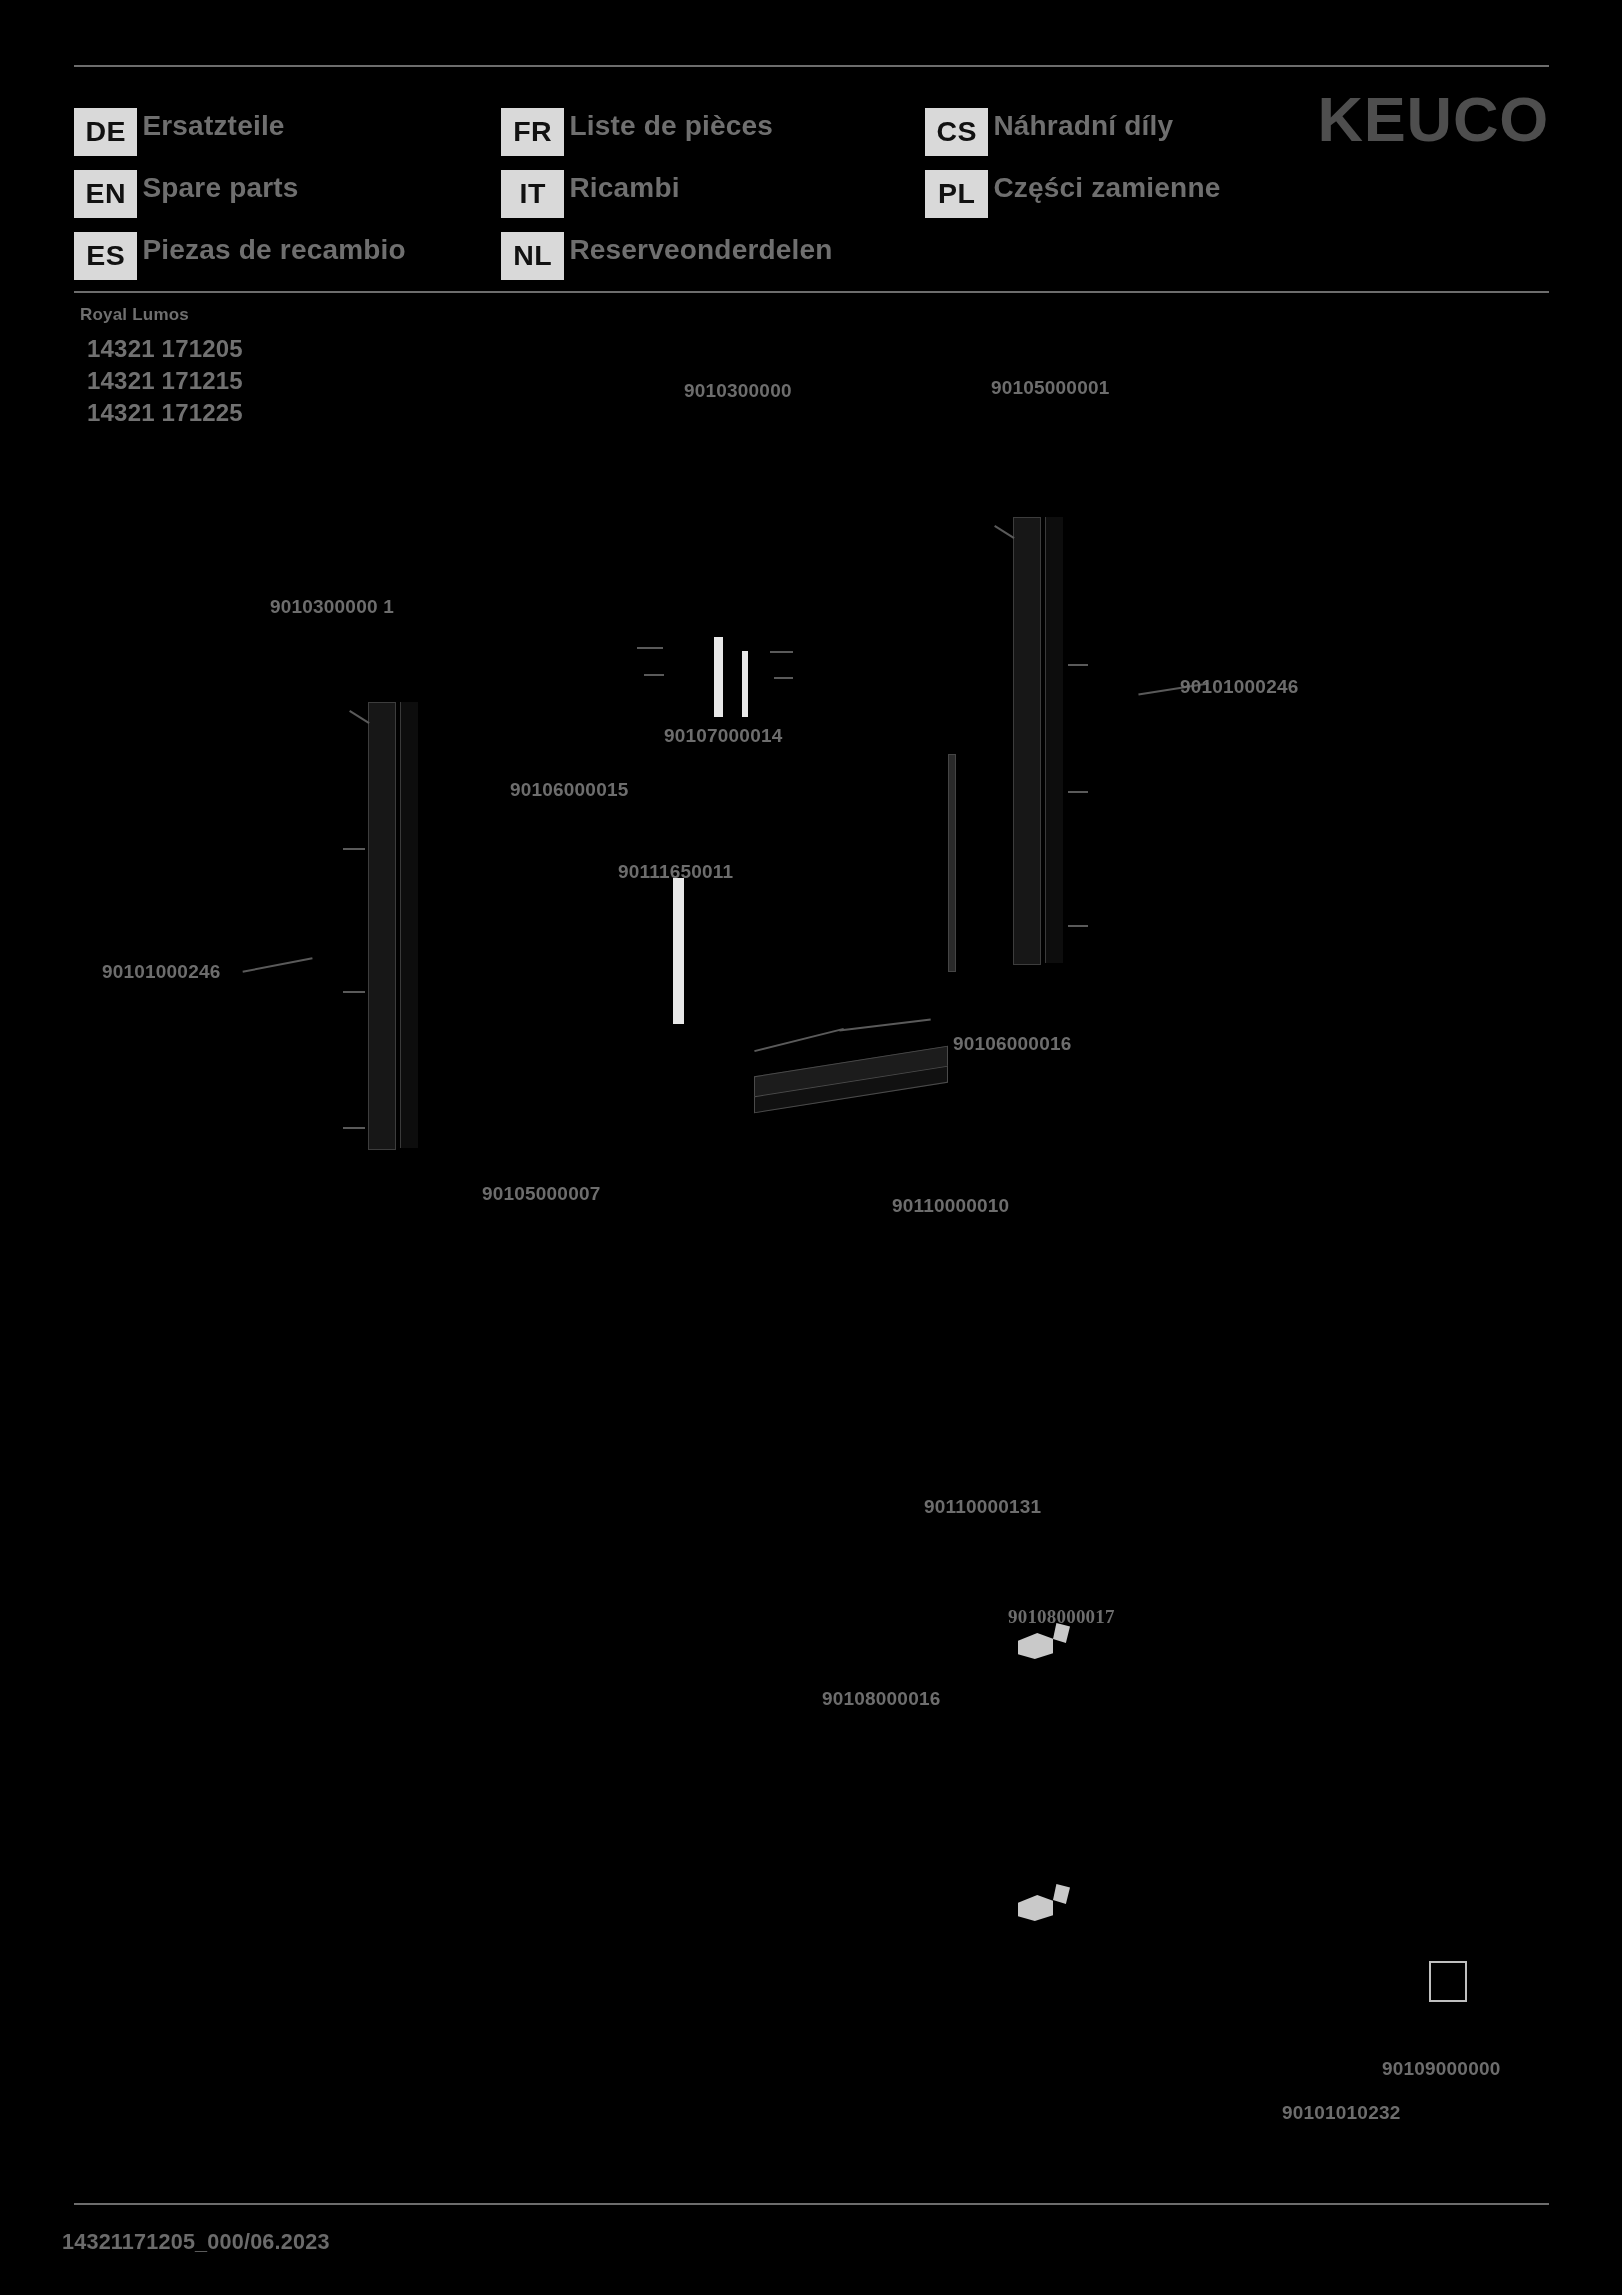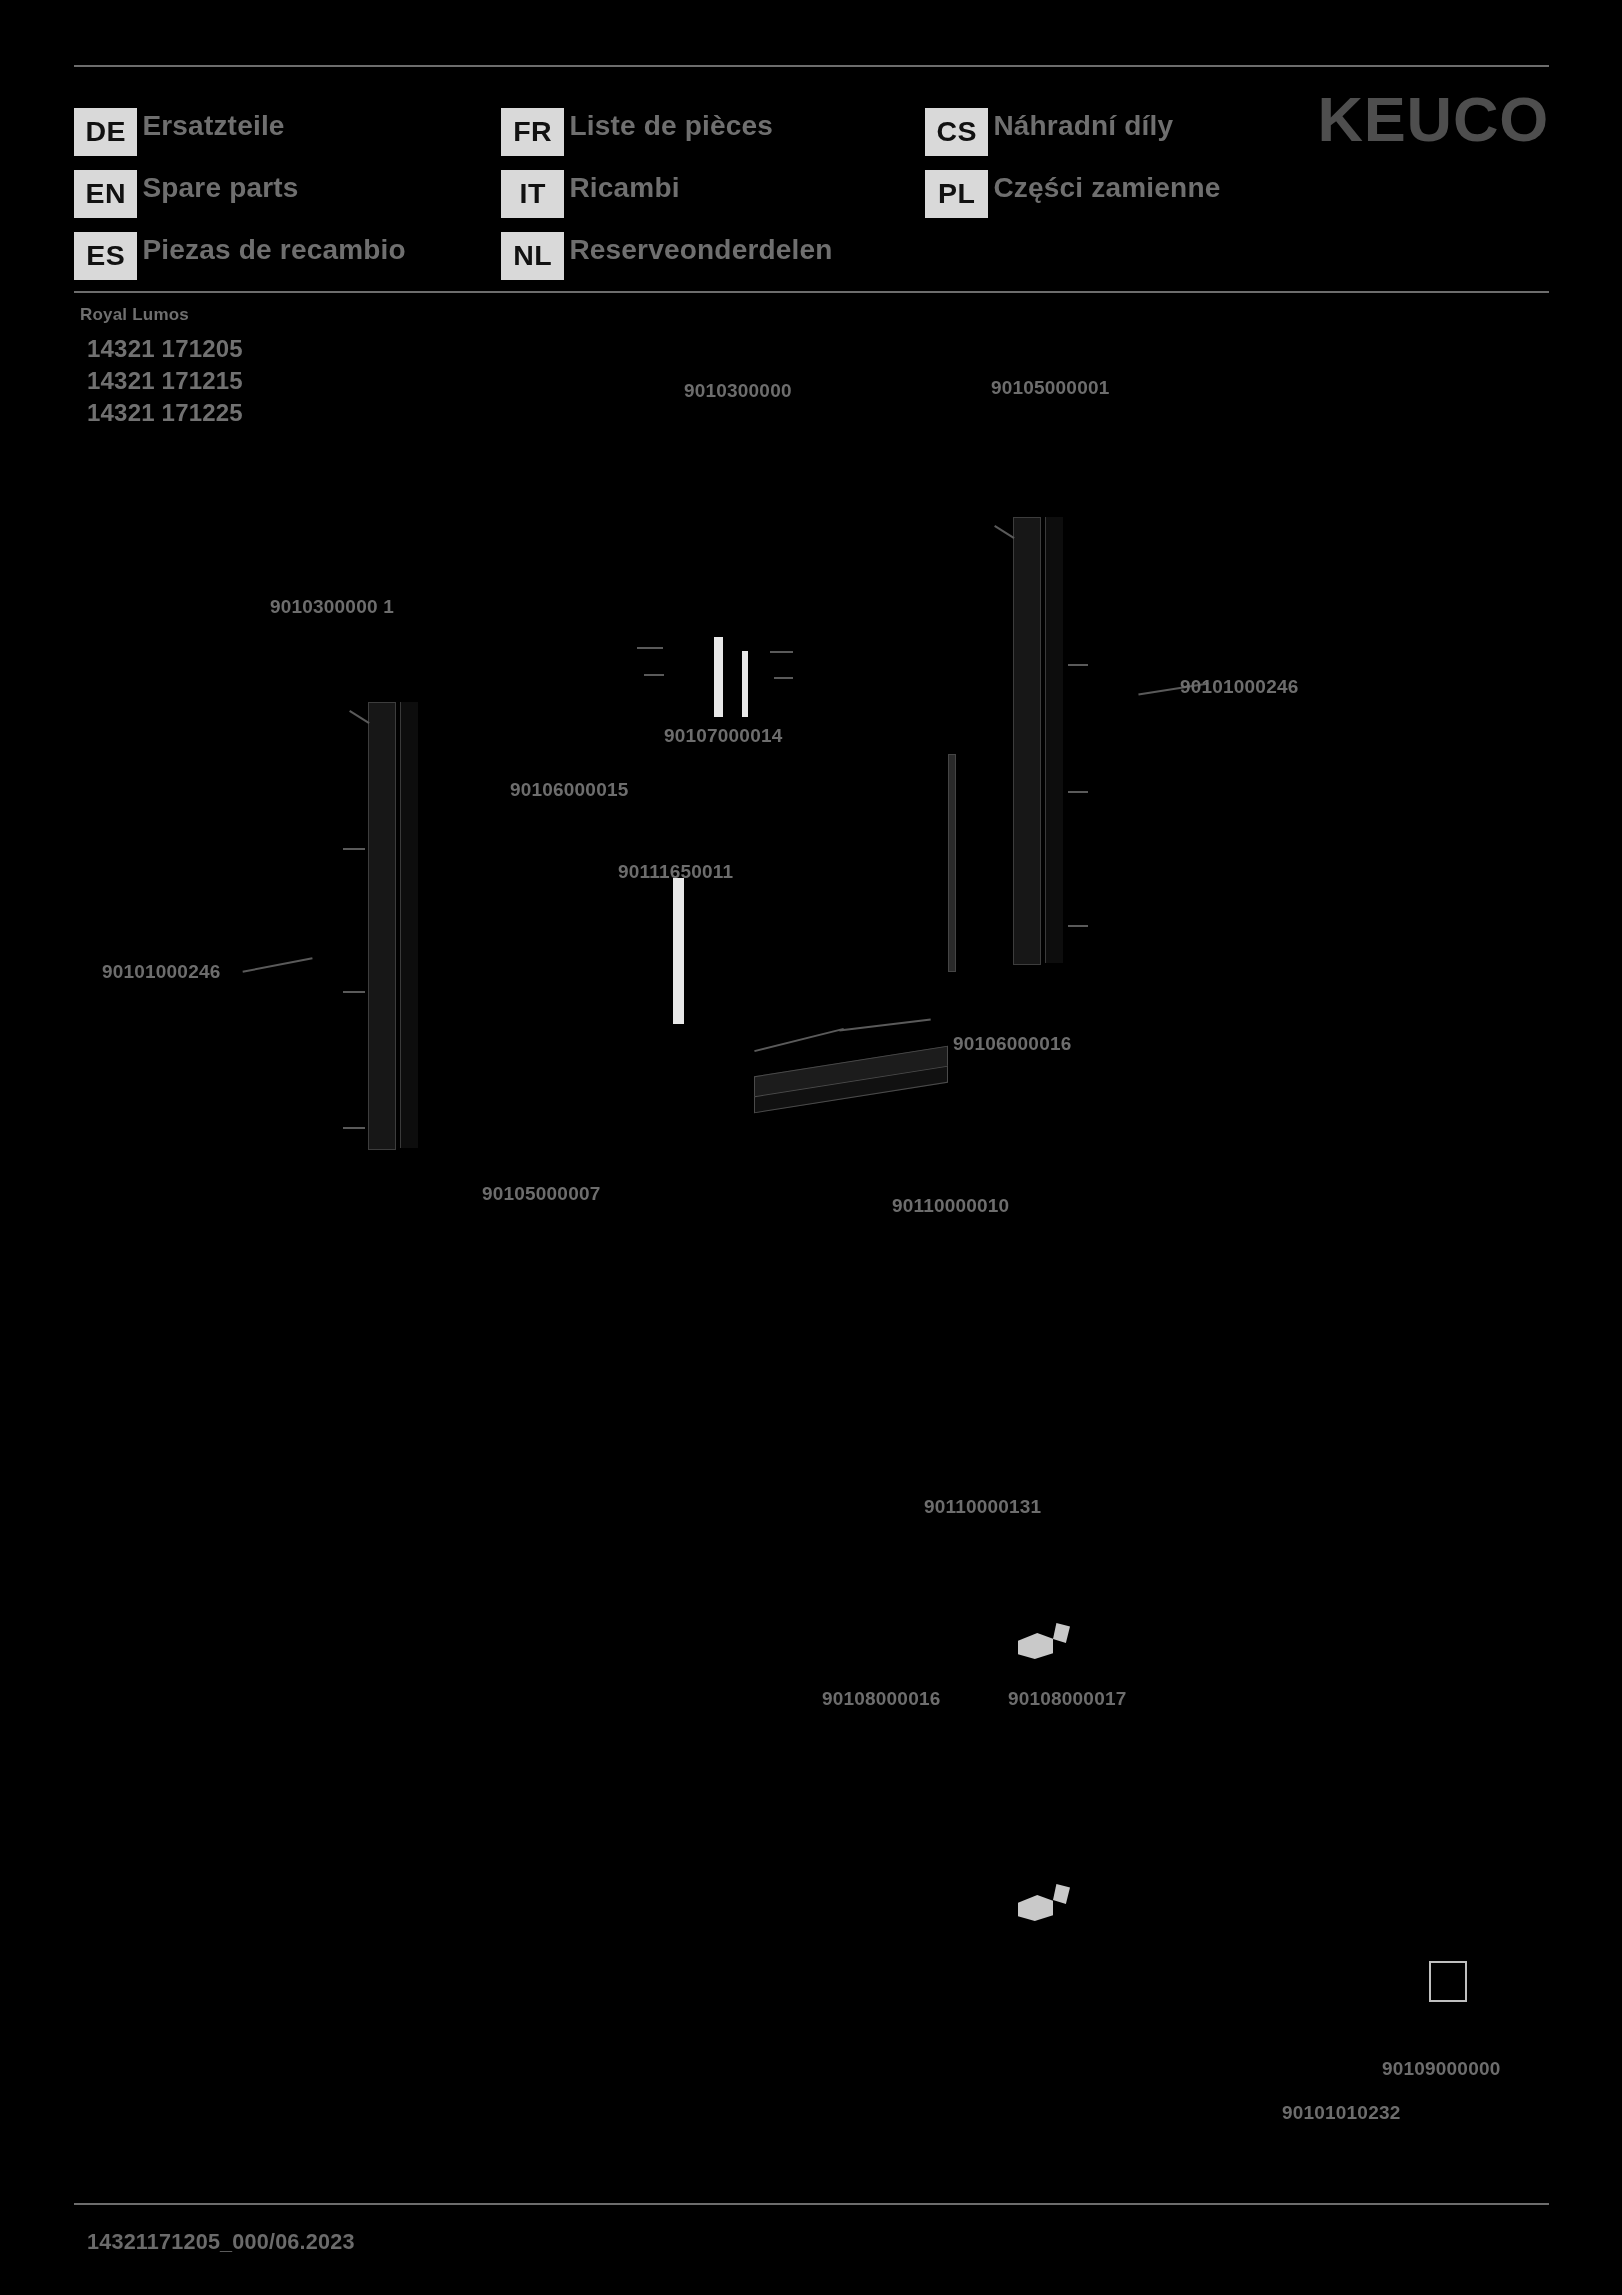--- a/index.html
+++ b/index.html
@@ -108,21 +108,21 @@
     font-weight: bold;
     color: #717171;
     letter-spacing: 0.2px;
     line-height: 32px;
     padding-left: 7px;
   }
 
   
   .footer {
     position: absolute;
-    left: 87px;
+    left: 62px;
     top: 2229px;
     font-size: 21.6px;
     color: #6b6b6b;
     font-weight: bold;
     letter-spacing: 0.2px;
     text-align: center;
   }
 
   
   .callout {
@@ -287,21 +287,21 @@
   <div class="callout" style="left:270px;  top:596px;">9010300000 1</div>
   <div class="callout" style="left:1180px; top:676px;">90101000246</div>
   <div class="callout" style="left:664px;  top:725px;">90107000014</div>
   <div class="callout" style="left:510px;  top:779px;">90106000015</div>
   <div class="callout" style="left:618px;  top:861px;">90111650011</div>
   <div class="callout" style="left:102px;  top:961px;">90101000246</div>
   <div class="callout" style="left:953px; top:1033px;">90106000016</div>
   <div class="callout" style="left:482px;  top:1183px;">90105000007</div>
   <div class="callout" style="left:892px; top:1195px;">90110000010</div>
   <div class="callout" style="left:924px; top:1496px;">90110000131</div>
-  <div class="callout" style="left:1008px; top:1688px;">90108000017</div>
+  <div class="callout" style="left:1008px; top:1606px;font-family:Liberation Serif, serif;">90108000017</div>
   <div class="callout" style="left:822px; top:1644px;margin-top:44px;">90108000016</div>
   <div class="callout" style="left:1382px; top:2046px;margin-top:12px;">90109000000</div>
   <div class="callout" style="left:1282px; top:2102px;">90101010232</div>
 
   <div class="footer">14321171205_000/06.2023</div>
 
 </div>
 
 
 </body></html>

